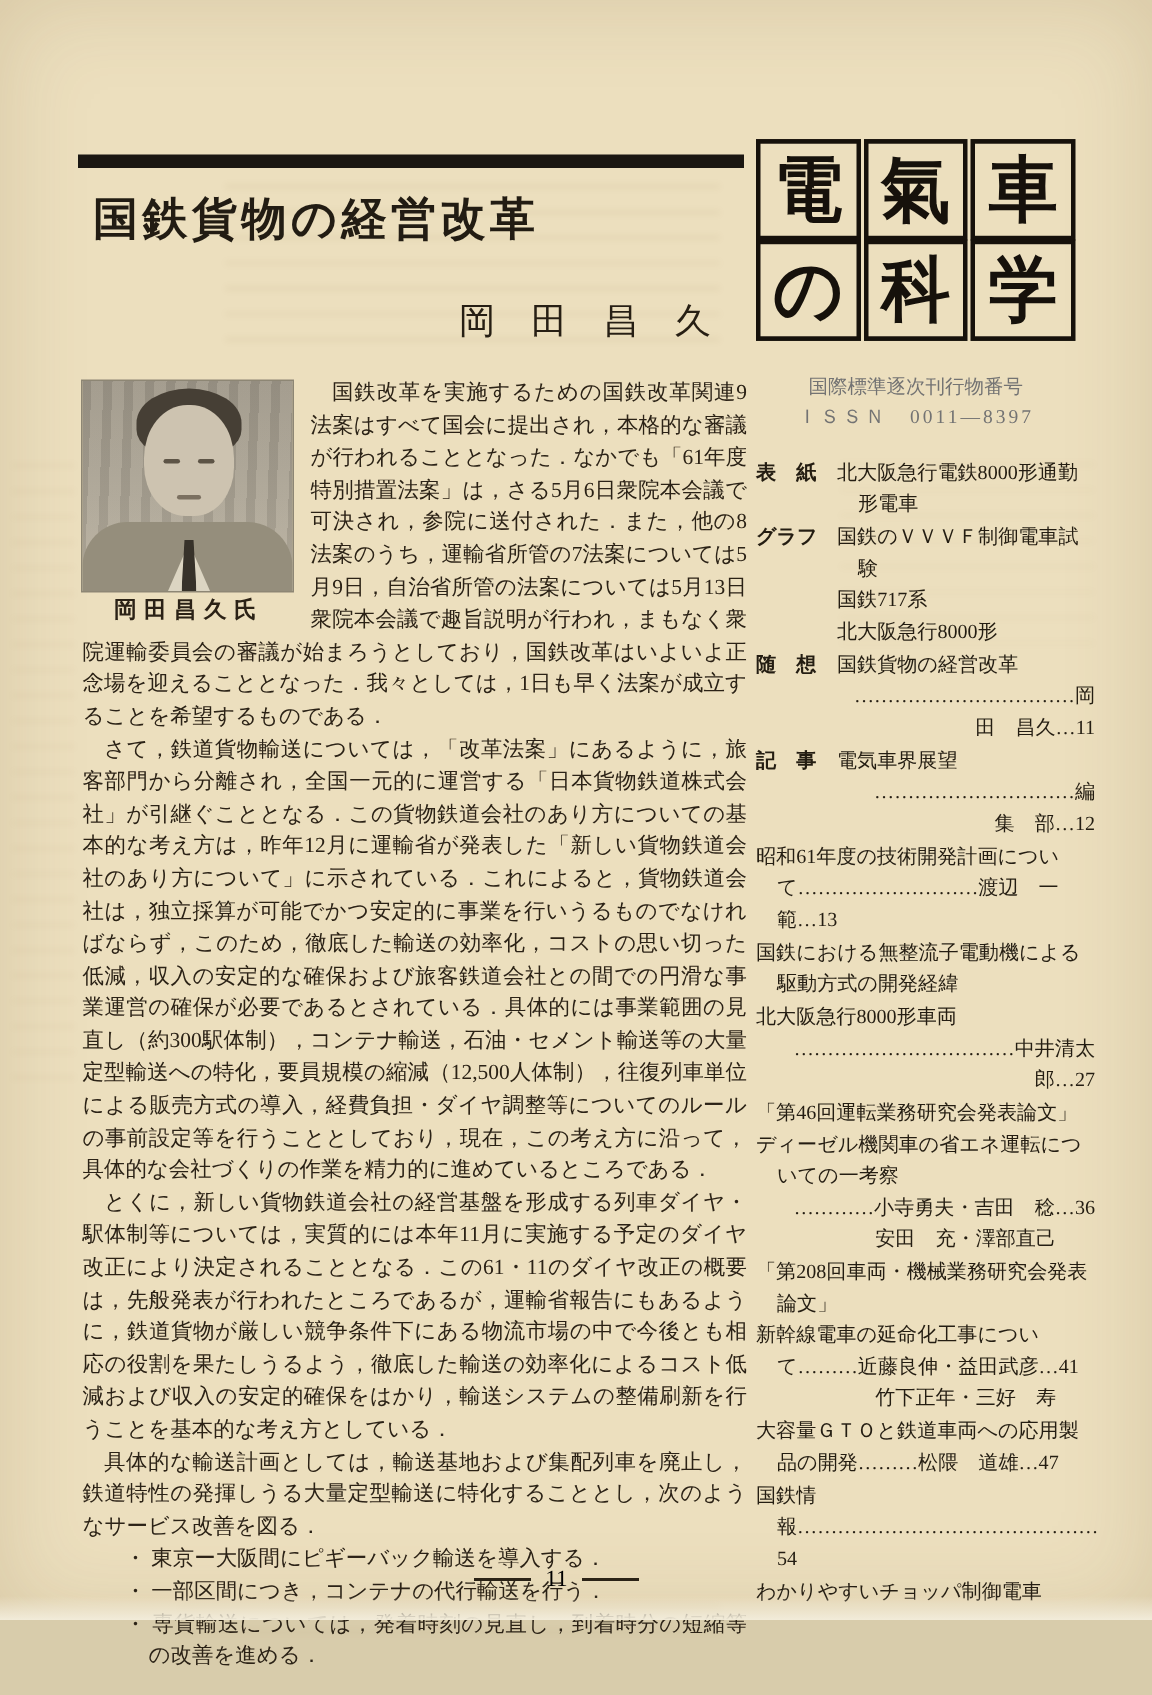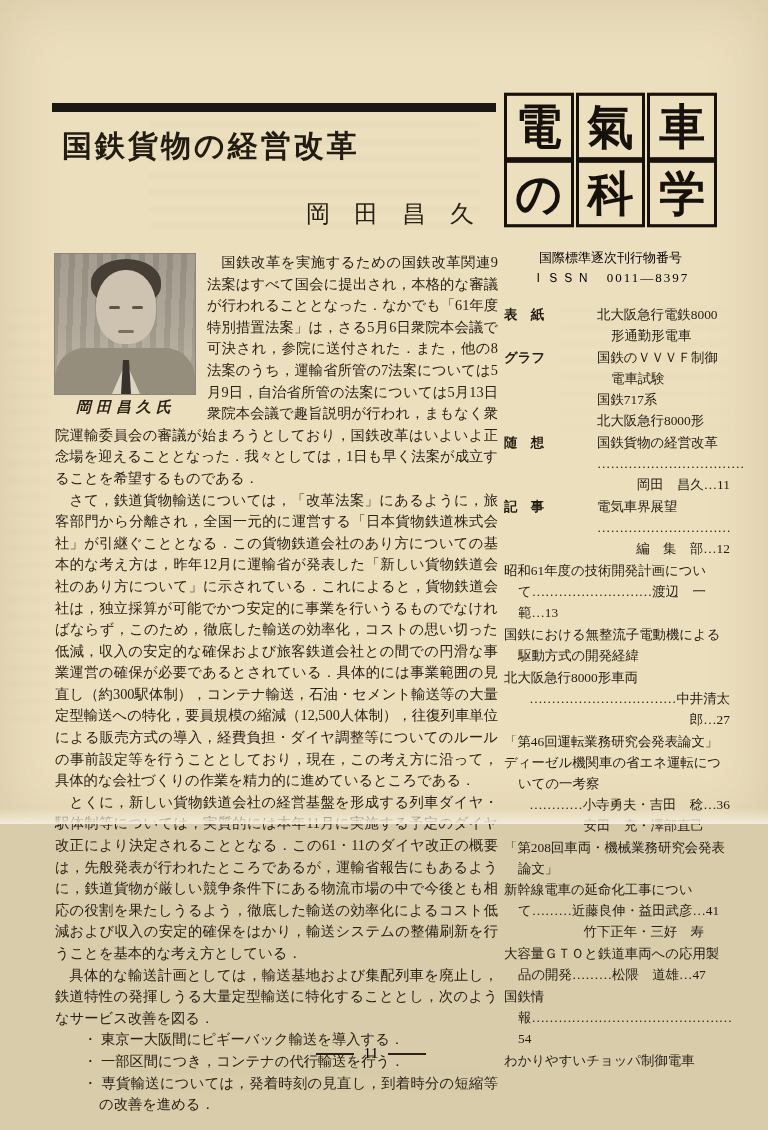--- a/index.html
+++ b/index.html
@@ -2,21 +2,21 @@
 <html><head>
 <meta charset="utf-8">
 <style>
   html,body{margin:0;padding:0;}
   body{
     width:768px;height:1130px;overflow:hidden;
     font-family:"Liberation Serif","DejaVu Serif",serif;
     background:#d8ccab;
   }
   .page{
-    position:relative;width:768px;height:824px;
+    position:relative;width:768px;height:1080px;
     background:#ecdfbe;
     box-shadow:inset 0 0 60px rgba(120,95,50,.18);
     color:#2b2317;
   }
   .scan-edge{
     position:absolute;left:0;right:0;bottom:0;height:16px;
     background:linear-gradient(180deg,rgba(244,238,220,0),#f2ecda);
   }
   
   .ghost{position:absolute;opacity:.16;filter:blur(2px);pointer-events:none;
@@ -42,39 +42,39 @@
   .logo-grid{
     width:213px;display:grid;grid-template-columns:repeat(3,1fr);gap:2px;
   }
   .logo-cell{
     border:3px solid #16110b;height:59px;
     display:flex;align-items:center;justify-content:center;
     font-size:46px;font-weight:900;color:#16110b;
     font-family:"Liberation Serif","DejaVu Serif",serif;
     transform:scaleY(1.04);
   }
-  .issn-block{margin-top:22px;width:213px;text-align:center;font-size:13px;line-height:20px;color:#000000;}
+  .issn-block{margin-top:22px;width:213px;text-align:center;font-size:13px;line-height:20px;color:#737373;}
   .issn-num{letter-spacing:2px;}
 
   
   .toc{margin-top:16px;width:226px;font-size:13.4px;line-height:21px;color:#241d12;}
-  .toc-row{display:flex;margin-bottom:1px;gap:39px;}
+  .toc-row{display:flex;margin-bottom:1px;}
   .toc-label{width:54px;flex:none;font-weight:bold;}
   .toc-lines{flex:1;min-width:0;}
   .toc-line{padding-left:14px;text-indent:-14px;}
   .toc-line.r{text-align:right;padding-left:0;text-indent:0;}
   .toc-line.r2{text-align:right;padding-right:26px;padding-left:0;text-indent:0;}
 
   
   .content{
     position:absolute;left:55px;top:252px;width:443px;
     font-size:14.3px;line-height:21.6px;text-align:justify;color:#2b2216;
   }
   .content p{margin:0;text-indent:1em;}
-  .photo-fig{float:left;width:142px;margin:2px 10px 0 0;font-style:italic;}
+  .photo-fig{float:left;width:142px;margin:2px 10px 0 0;}
   .photo{
     width:140px;height:140px;position:relative;overflow:hidden;
     background:linear-gradient(180deg,#a49d8f 0%,#b2ab9c 55%,#c2baa9 100%);
     outline:1px solid #8d8674;
   }
   .photo .curtain{position:absolute;inset:0;
     background:repeating-linear-gradient(92deg, rgba(58,53,45,.28) 0 6px, rgba(168,160,146,.22) 6px 14px);
     opacity:.55;}
   .photo .hair{position:absolute;left:36px;top:5px;width:70px;height:46px;background:#463f35;border-radius:52% 52% 42% 42%;}
   .photo .head{position:absolute;left:41px;top:16px;width:60px;height:74px;background:#cdc3b0;border-radius:48% 48% 44% 46%;}

